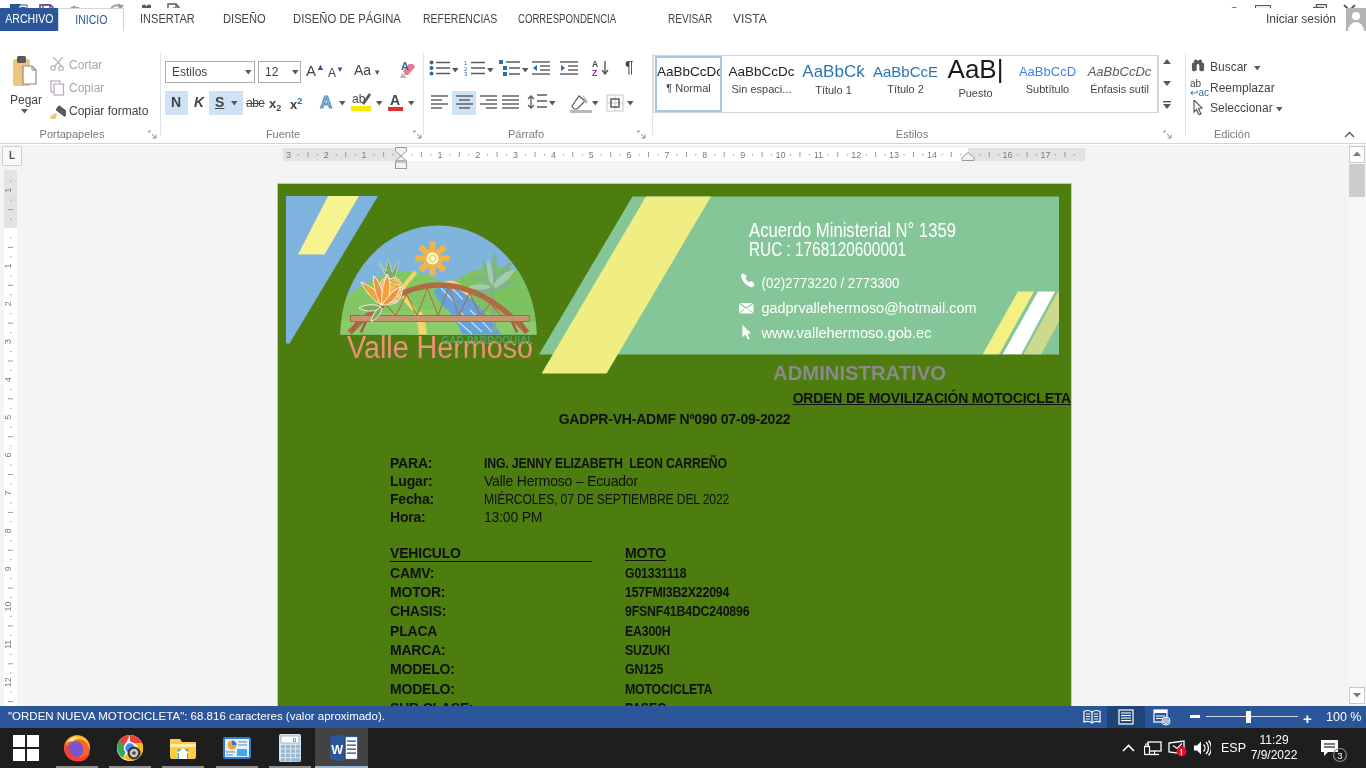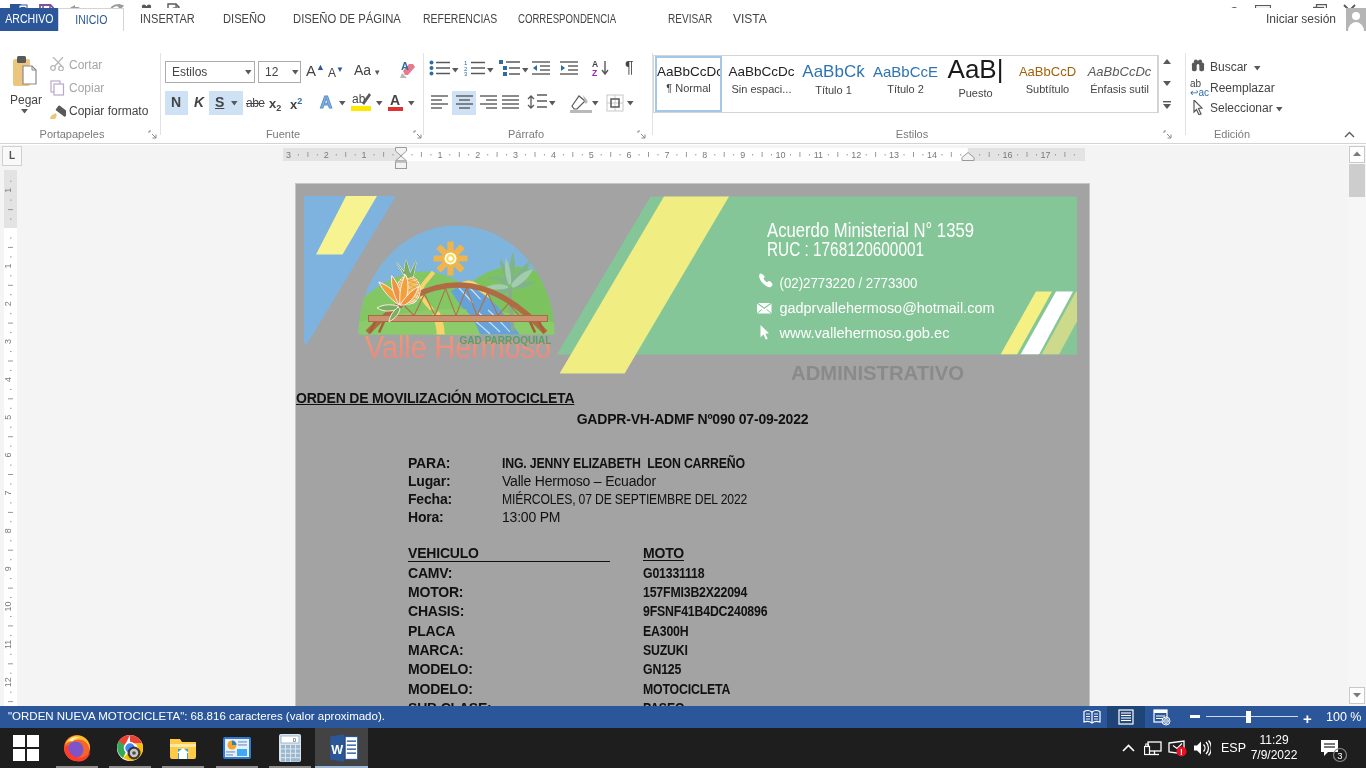--- a/index.html
+++ b/index.html
@@ -349,21 +349,21 @@
       </div>
     <div class="a sty" style="left:872px">
         <div class="samp" style="font-size:15px;color:#2e74b5;margin-top:6px">AaBbCcE</div>
         <div class="slab" style="margin-top:3px">Título 2</div>
       </div>
     <div class="a sty" style="left:942px">
         <div class="samp" style="font-size:26px;color:#1a1a1a;margin-top:-2px;line-height:28px">AaB|</div>
         <div class="slab" style="margin-top:4px">Puesto</div>
       </div>
     <div class="a sty" style="left:1014px">
-        <div class="samp" style="color:#a16207;font-size:13px">AaBbCcD</div>
+        <div class="samp" style="color:#3b82f6;font-size:13px">AaBbCcD</div>
         <div class="slab">Subtítulo</div>
       </div>
     <div class="a sty" style="left:1086px">
         <div class="samp" style="font-style:italic;color:#595959;font-size:13px">AaBbCcDc</div>
         <div class="slab">Énfasis sutil</div>
       </div>
     <div class="a" style="left:1158px;top:6px;width:17px;height:58px;border-left:1px solid #d4d4d4"></div>
     <svg class="a" style="left:1163px;top:10px" width="9" height="6" viewBox="0 0 9 6">
         <path d="M0,5 h8 L4,0 z" fill="#595959"></path>
       </svg>
@@ -557,21 +557,21 @@
 <rect x="8" y="625.4" width="5" height="1" fill="#9a9a9a"></rect>
 <rect x="10" y="634.9" width="1.5" height="1" fill="#9a9a9a"></rect>
 <rect x="10" y="653.8" width="1.5" height="1" fill="#9a9a9a"></rect>
 <rect x="8" y="663.3" width="5" height="1" fill="#9a9a9a"></rect>
 <rect x="10" y="672.7" width="1.5" height="1" fill="#9a9a9a"></rect>
 <rect x="10" y="691.7" width="1.5" height="1" fill="#9a9a9a"></rect>
 <rect x="8" y="701.1" width="5" height="1" fill="#9a9a9a"></rect>
 
     </svg>
 
-    <div class="a" id="page" style="left:296px;top:38.5px;width:793px;height:523px;background:#a3a3a3;box-shadow:0 0 0 1px #c5c5c5">
+    <div class="a" id="page" style="left:278px;top:38.5px;width:793px;height:523px;background:#4d7c0f;box-shadow:0 0 0 1px #c5c5c5">
 
       <svg class="a" style="left:0;top:0" width="793" height="210" viewBox="0 0 793 210">
         <defs>
           <clipPath id="dome">
               <path d="M62.5,150.5 A98,109 0 0 1 258.5,150.5 Z"></path>
             </clipPath>
           <clipPath id="bandclip">
               <polygon points="354.5,12.5 781,12.5 781,170.5 261,170.5"></polygon>
             </clipPath>
           <linearGradient id="vh" x1="0" y1="0" x2="0" y2="1">
@@ -713,21 +713,21 @@
           <path d="M104,121 C103,108 105,97 110,88 C114,96 113,107 110,117 Z" fill="#f2a03c"></path>
           <path d="M104,121 C110,112 116,105 124,101 C122,110 116,117 109,121 Z" fill="#ef9340"></path>
         </g>
 
         <text x="69" y="174" font-size="31" fill="url(#vh)" textLength="186" lengthAdjust="spacingAndGlyphs">Valle Hermoso</text>
         <text x="163.5" y="160" font-size="11" fill="#57a068" font-weight="bold" textLength="92" lengthAdjust="spacingAndGlyphs">GAD PARROQUIAL</text>
 
         <text x="495" y="196" font-size="20" fill="#8a8a8a" font-weight="bold" textLength="173" lengthAdjust="spacingAndGlyphs">ADMINISTRATIVO</text>
       </svg>
 
-      <div class="a" style="left:0;top:206px;width:793px;text-align:left;font-weight:bold;font-size:14px;color:#111;letter-spacing:-0.2px"><span style="text-decoration:underline">ORDEN DE MOVILIZACIÓN MOTOCICLETA</span></div>
+      <div class="a" style="left:0;top:206px;width:793px;text-align:right;font-weight:bold;font-size:14px;color:#111;letter-spacing:-0.2px"><span style="text-decoration:underline">ORDEN DE MOVILIZACIÓN MOTOCICLETA</span></div>
       <div class="a" style="left:0;top:227px;width:793px;text-align:center;font-weight:bold;font-size:14px;color:#111;letter-spacing:-0.2px">GADPR-VH-ADMF Nº090 07-09-2022</div>
       <div class="dl" style="top:271px">PARA:</div>
         <div class="dv b" style="left:206px;top:271px">ING. JENNY ELIZABETH&nbsp; LEON CARREÑO</div>
       <div class="dl" style="top:289px">Lugar:</div>
         <div class="dv" style="left:206px;top:289px">Valle Hermoso – Ecuador</div>
       <div class="dl" style="top:307px">Fecha:</div>
         <div class="dv" style="left:206px;top:307px;transform:scaleX(0.87);transform-origin:0 50%">MIÉRCOLES, 07 DE SEPTIEMBRE DEL 2022</div>
       <div class="dl" style="top:325px">Hora:</div>
         <div class="dv" style="left:206px;top:325px">13:00 PM</div>
       <div class="dl" style="top:361px;width:202px;border-bottom:1.5px solid #111;height:17px">VEHICULO</div>

